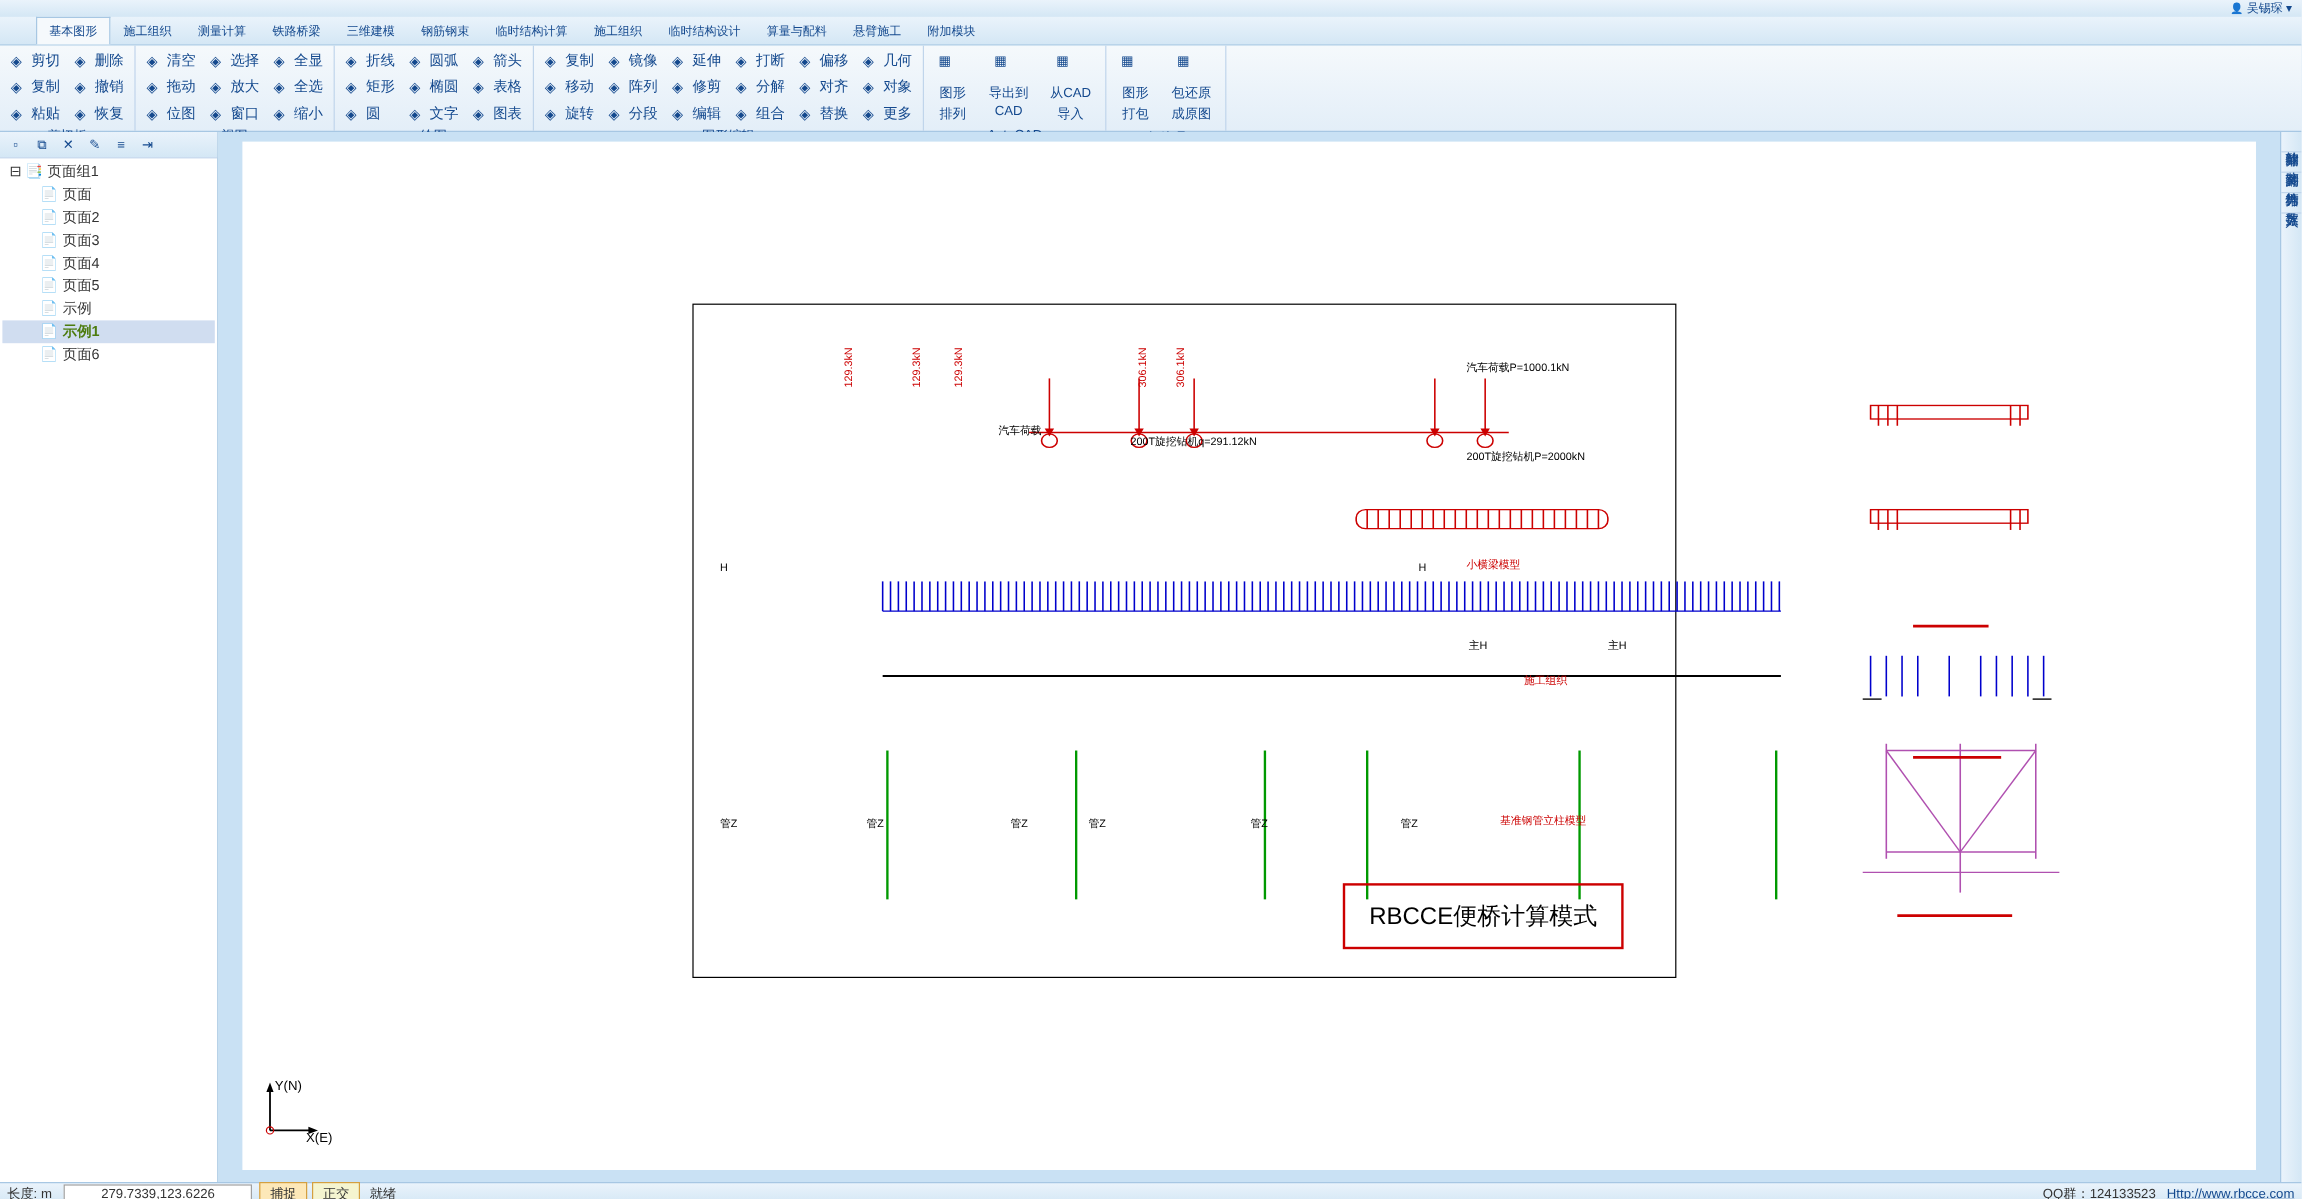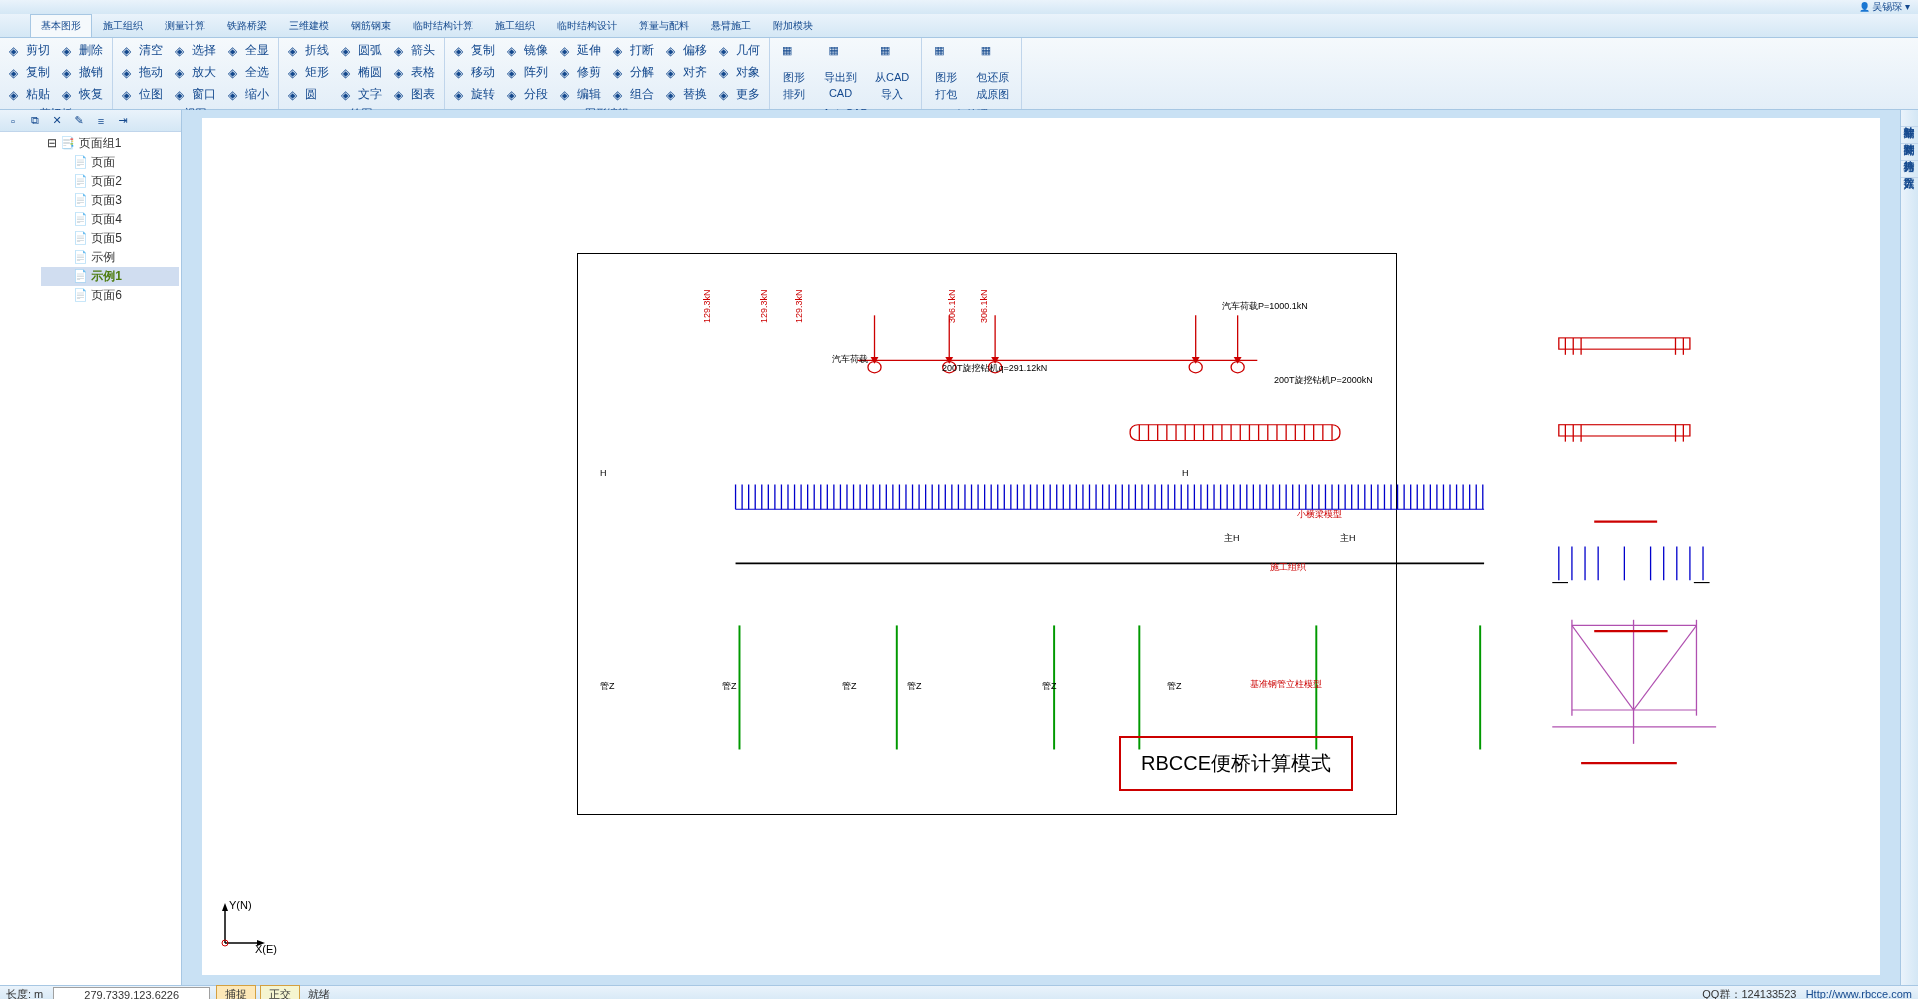--- a/index.html
+++ b/index.html
@@ -22,21 +22,21 @@
     .ribbon-icon { width: 14px; height: 14px; display: inline-block; }
     .ribbon-large { display: flex; flex-direction: column; align-items: center; padding: 4px 8px; font-size: 11px; color: #14498e; cursor: pointer; gap: 2px; }
     .ribbon-large .ribbon-icon { width: 24px; height: 24px; }
     
     .main-area { display: flex; height: calc(100vh - 124px); }
     
     .left-panel { width: 182px; background: #fff; border-right: 1px solid #a7c7e3; display: flex; flex-direction: column; }
     .left-toolbar { height: 22px; background: linear-gradient(#eaf3fb, #d4e7f5); display: flex; align-items: center; gap: 4px; padding: 0 4px; border-bottom: 1px solid #c0d5eb; }
     .tb-btn { width: 18px; height: 16px; display: flex; align-items: center; justify-content: center; cursor: pointer; font-size: 11px; color: #14498e; }
     .tree { padding: 2px; font-size: 12px; }
-    .tree-item { padding: 1px 4px 1px 18px; cursor: pointer; color: #333; margin-left: 39px; }
+    .tree-item { padding: 1px 4px 1px 18px; cursor: pointer; color: #333; }
     .tree-item.root { padding-left: 6px; }
     .tree-item.child { padding-left: 32px; }
     .tree-item.selected { background: #d0ddf0; color: #4d7c0f; font-weight: bold; }
     
     .canvas-area { flex: 1; background: #c9e1f4; position: relative; overflow: hidden; }
     .drawing { position: absolute; top: 8px; left: 20px; right: 20px; bottom: 10px; background: #fff; }
     .page-frame { position: absolute; top: 135px; left: 375px; width: 820px; height: 562px; border: 1px solid #000; }
     
     .axis-indicator { position: absolute; bottom: 20px; left: 15px; }
     .axis-indicator svg { overflow: visible; }
@@ -472,22 +472,22 @@
       <div class="drw-text" style="left:980px; top:350px;">H</div>
 
       <div class="drw-text" style="left:398px; top:562px;">管Z</div>
       <div class="drw-text" style="left:520px; top:562px;">管Z</div>
       <div class="drw-text" style="left:640px; top:562px;">管Z</div>
       <div class="drw-text" style="left:705px; top:562px;">管Z</div>
       <div class="drw-text" style="left:840px; top:562px;">管Z</div>
       <div class="drw-text" style="left:965px; top:562px;">管Z</div>
 
       <div class="drw-text" style="left:1020px; top:182px;">汽车荷载P=1000.1kN</div>
-      <div class="drw-text" style="left:1072px; top:256px;">200T旋挖钻机P=2000kN</div>
-      <div class="drw-text red" style="left:1095px; top:346px;margin-top:44px;">小横梁模型</div>
+      <div class="drw-text" style="left:1020px; top:256px;">200T旋挖钻机P=2000kN</div>
+      <div class="drw-text red" style="left:1020px; top:346px;">小横梁模型</div>
       <div class="drw-text" style="left:1022px; top:414px;">主H</div>
       <div class="drw-text" style="left:1138px; top:414px;">主H</div>
       <div class="drw-text red" style="left:1068px; top:443px;">施工组织</div>
       <div class="drw-text red" style="left:1048px; top:560px;">基准钢管立柱模型</div>
 
       <div class="title-box" style="left:917px; top:618px;">RBCCE便桥计算模式</div>
 
       <div class="axis-indicator">
         <svg width="60" height="50">
           <line x1="8" y1="42" x2="8" y2="5" stroke="#000" stroke-width="1.5"></line>

